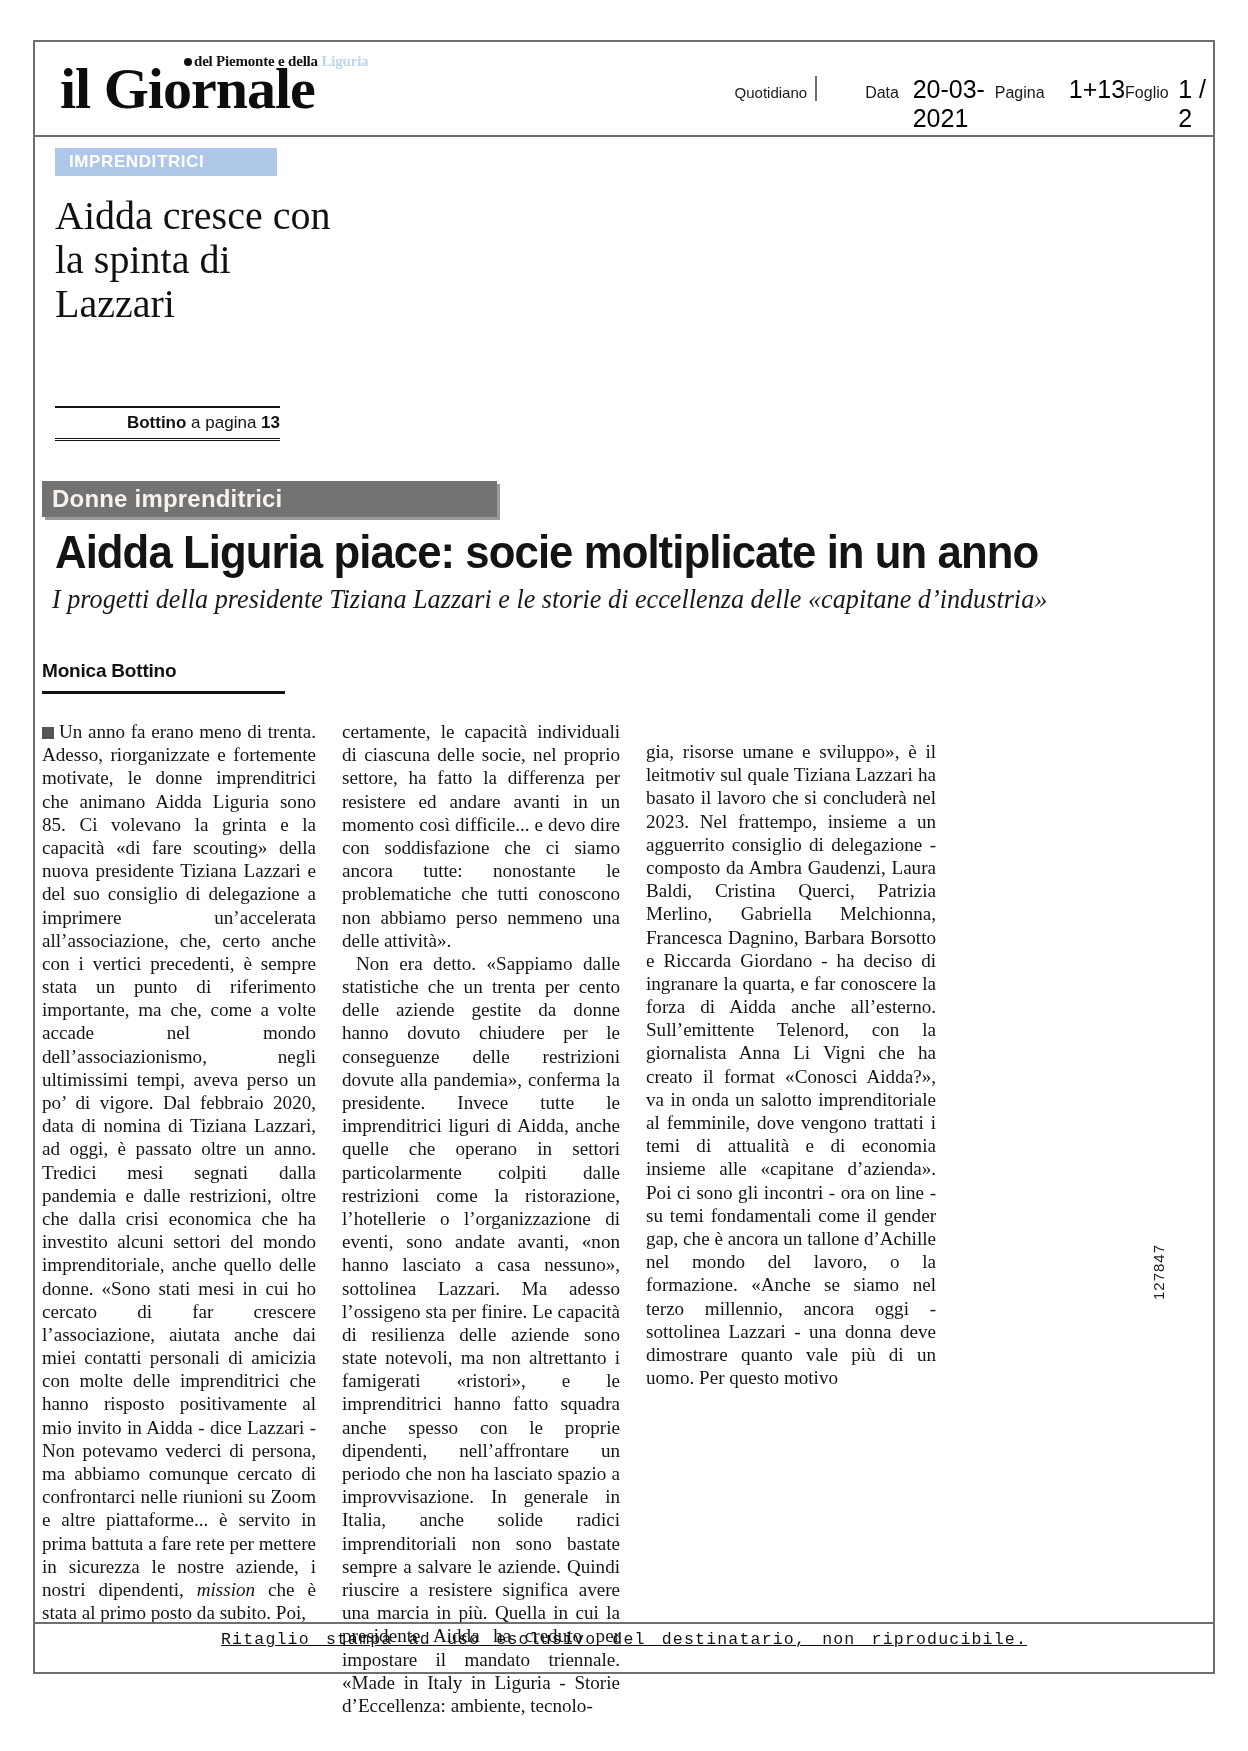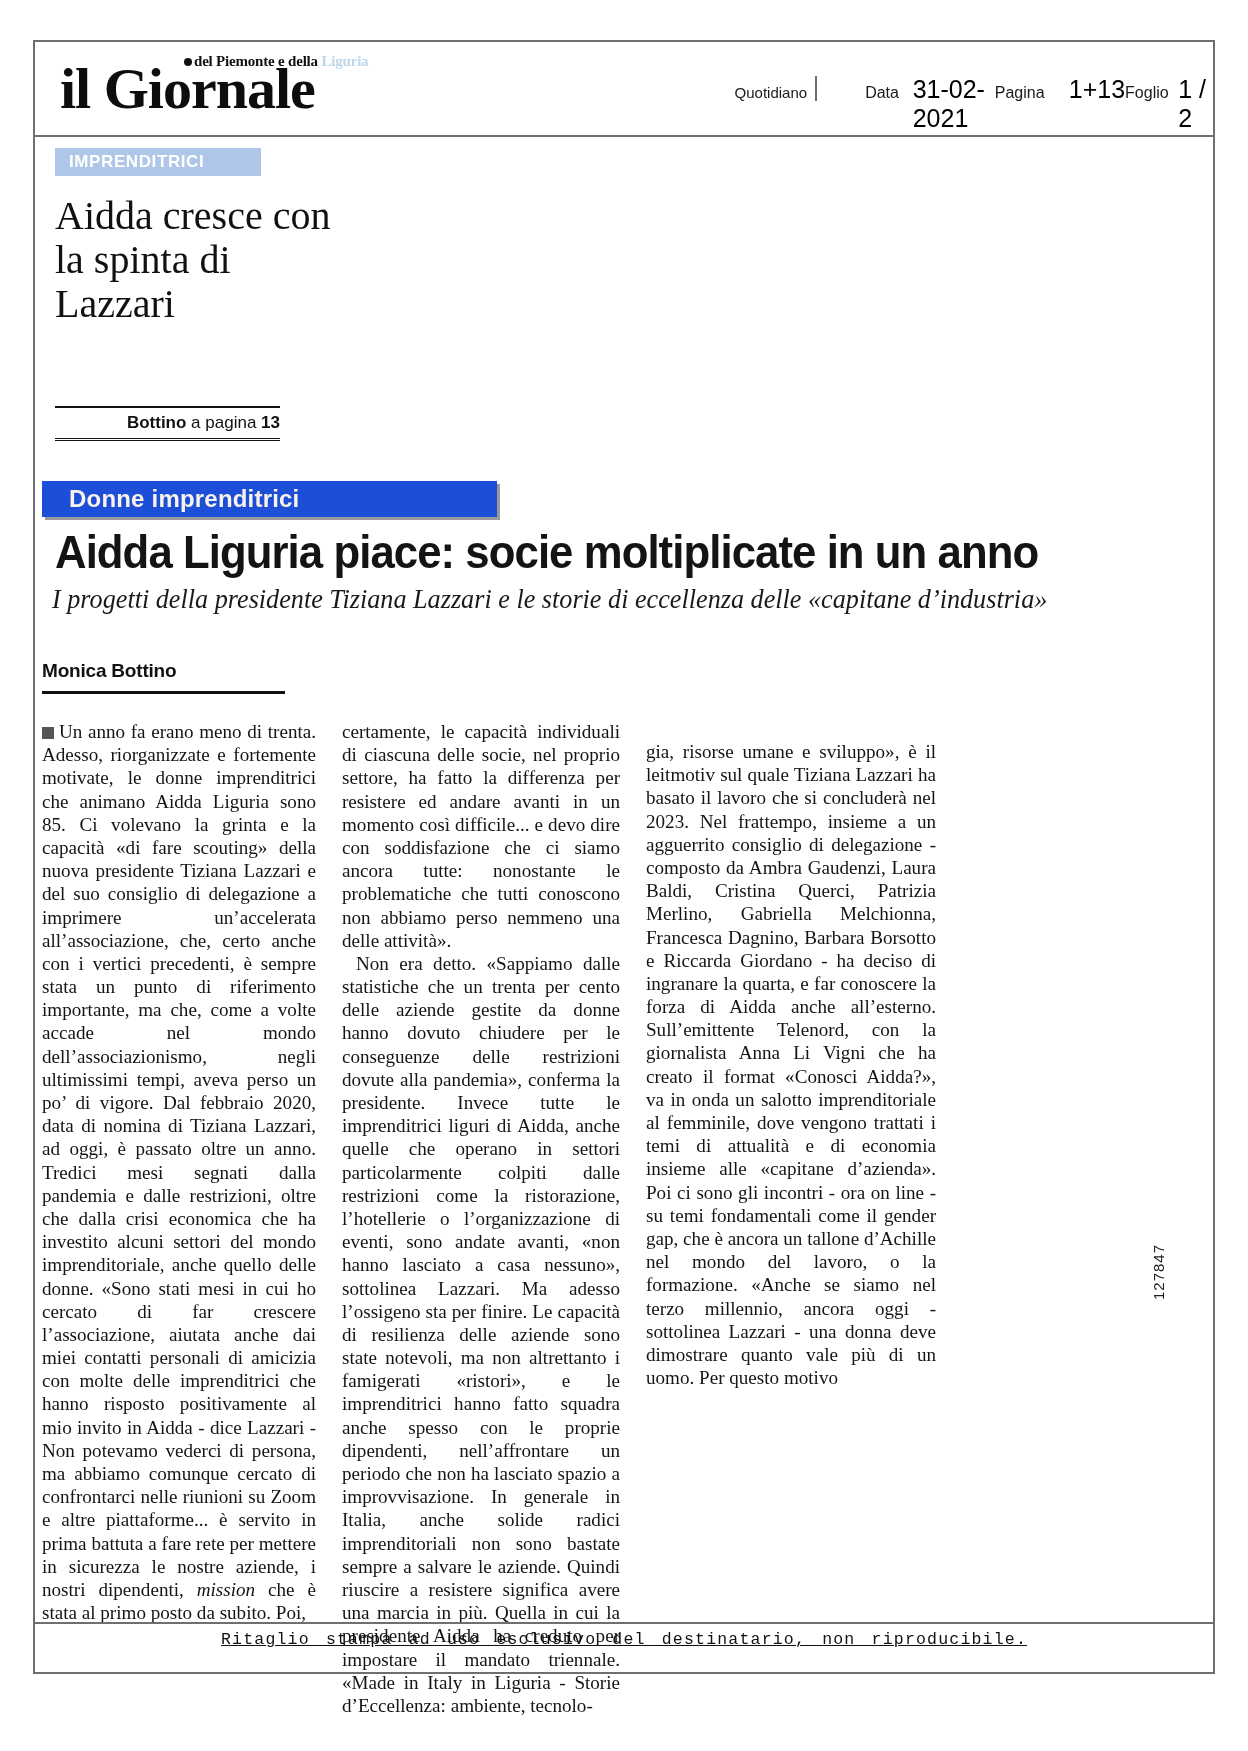--- a/index.html
+++ b/index.html
@@ -60,21 +60,21 @@
   .meta-val{
     font-family:"Liberation Sans",sans-serif;font-size:25px;color:#000;letter-spacing:0px;
   }
   .masthead-rule{
     position:absolute;left:35px;top:135px;width:1178px;height:2px;background:#6f6f6f;
   }
 
   
   .teaser{position:absolute;left:55px;top:148px;width:300px;}
   .band{
-    width:206px;height:28px;background:#aec6e8;
+    width:222px;height:28px;background:#aec6e8;
     display:flex;align-items:center;padding-left:14px;box-sizing:border-box;
   }
   .band-text{
     font-family:"Liberation Sans",sans-serif;font-weight:700;font-size:17px;
     letter-spacing:.6px;color:#ffffff;
   }
   .teaser-head{
     margin-top:18px;font-family:"Liberation Serif",serif;
     font-size:40px;line-height:1.10;color:#111;font-weight:400;
   }
@@ -84,22 +84,22 @@
     padding:5px 0 5px 0;text-align:right;
   }
   .teaser-ref-inner{
     font-family:"Liberation Sans",sans-serif;font-size:17px;color:#111;
   }
   .teaser-ref-inner b{font-weight:700;}
 
   
   .redbanner{
     position:absolute;left:42px;top:481px;width:455px;height:36px;
-    background:#1d4ed8;display:flex;align-items:center;
-    padding-left:27px;box-sizing:border-box;
+    background:#737373;display:flex;align-items:center;
+    padding-left:10px;box-sizing:border-box;
     box-shadow:3px 3px 0 #9a9a9a;
   }
   .redbanner span{
     font-family:"Liberation Sans",sans-serif;font-weight:700;font-size:24px;
     color:#f7f2ea;letter-spacing:.2px;
   }
 
   
   .main-head{
     position:absolute;left:55px;top:528px;width:1130px;
@@ -188,21 +188,21 @@
           <span class="dot"></span><span>del Piemonte e de</span><span>lla </span><span class="lig">Liguria</span>
         </span>
       </div>
     </div>
     <div class="kicker-cell">
       <span>Quotidiano</span>
     </div>
     <div class="meta">
       <div class="meta-row">
         <span class="meta-lab">Data</span>
-        <span class="meta-val">31-02-2021</span>
+        <span class="meta-val">20-03-2021</span>
       </div>
       <div class="meta-row">
         <span class="meta-lab">Pagina</span>
         <span class="meta-val">1+13</span>
       </div>
       <div class="meta-row">
         <span class="meta-lab">Foglio</span>
         <span class="meta-val">1 / 2</span>
       </div>
     </div>

